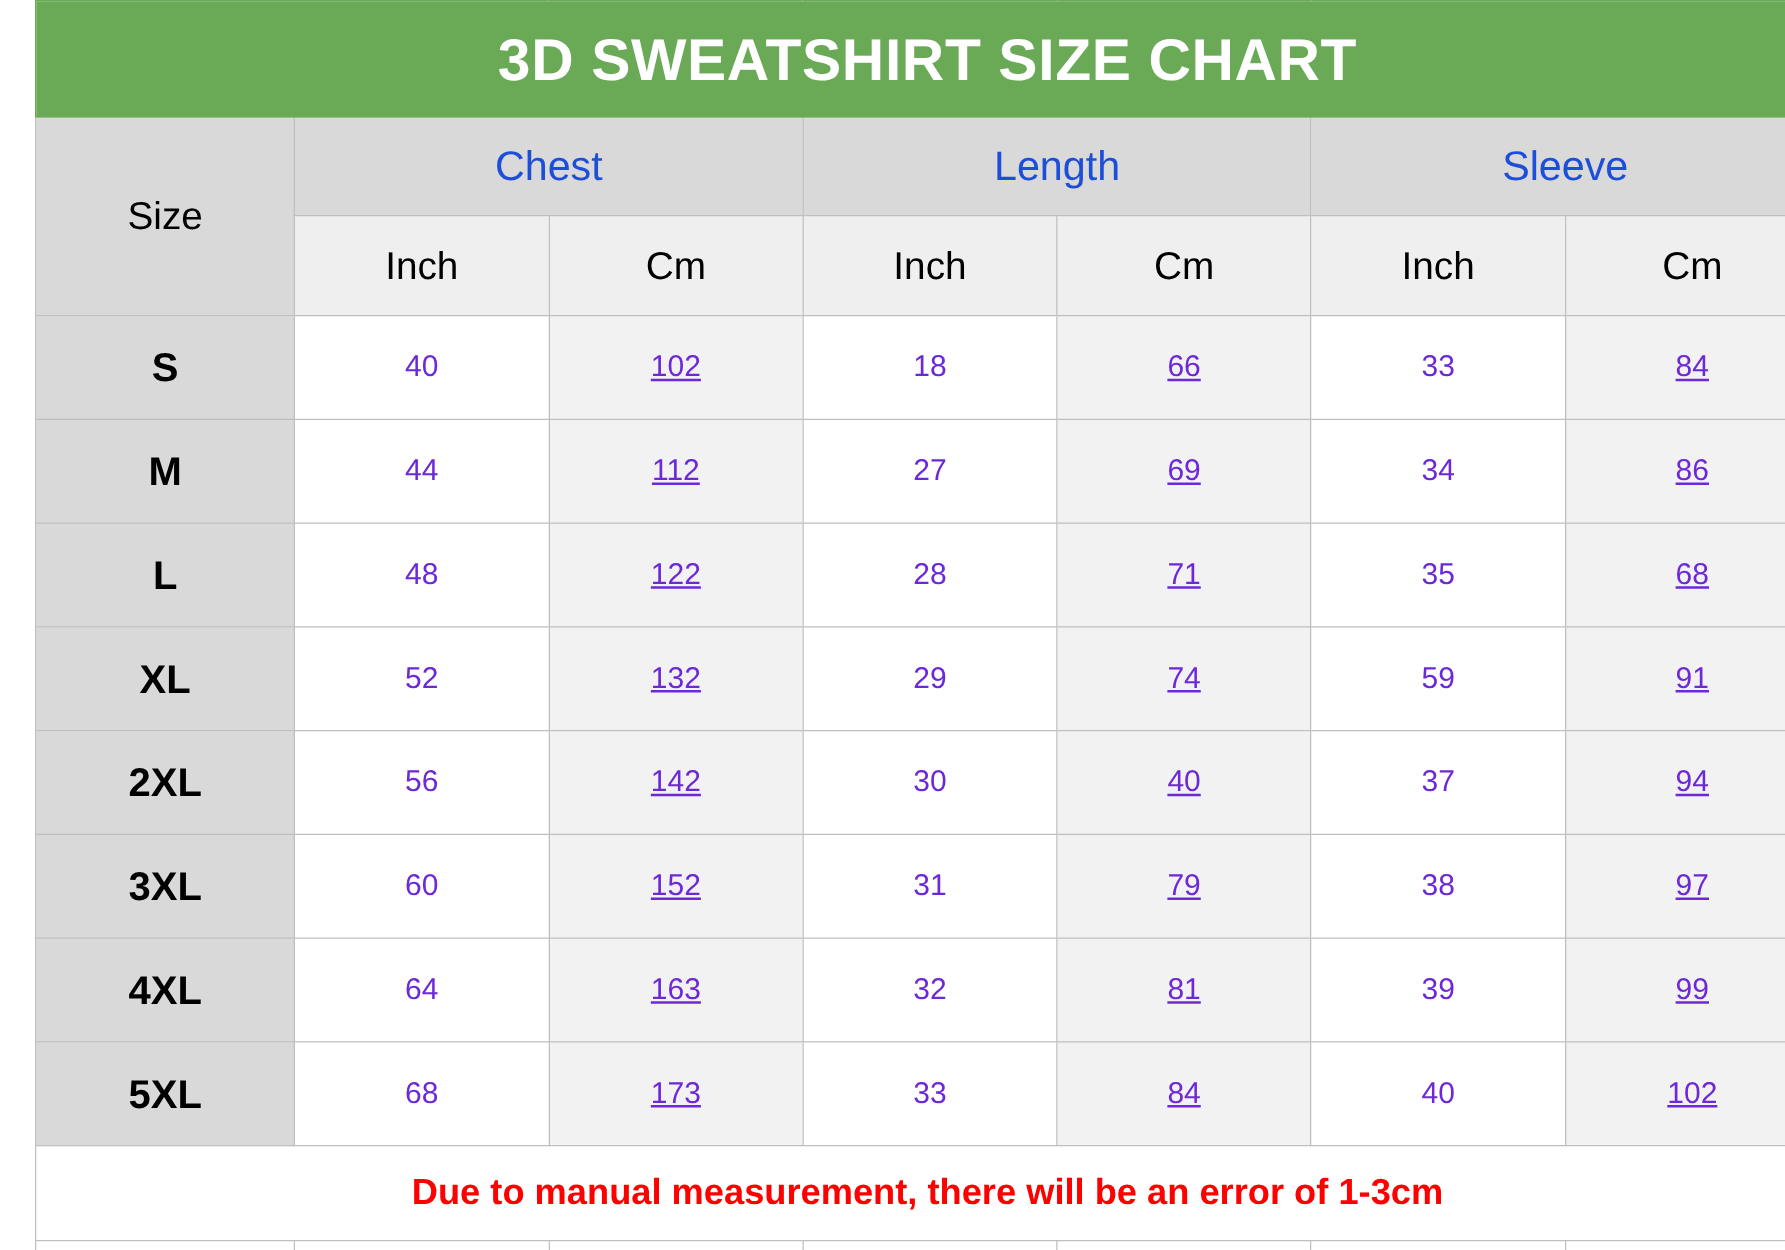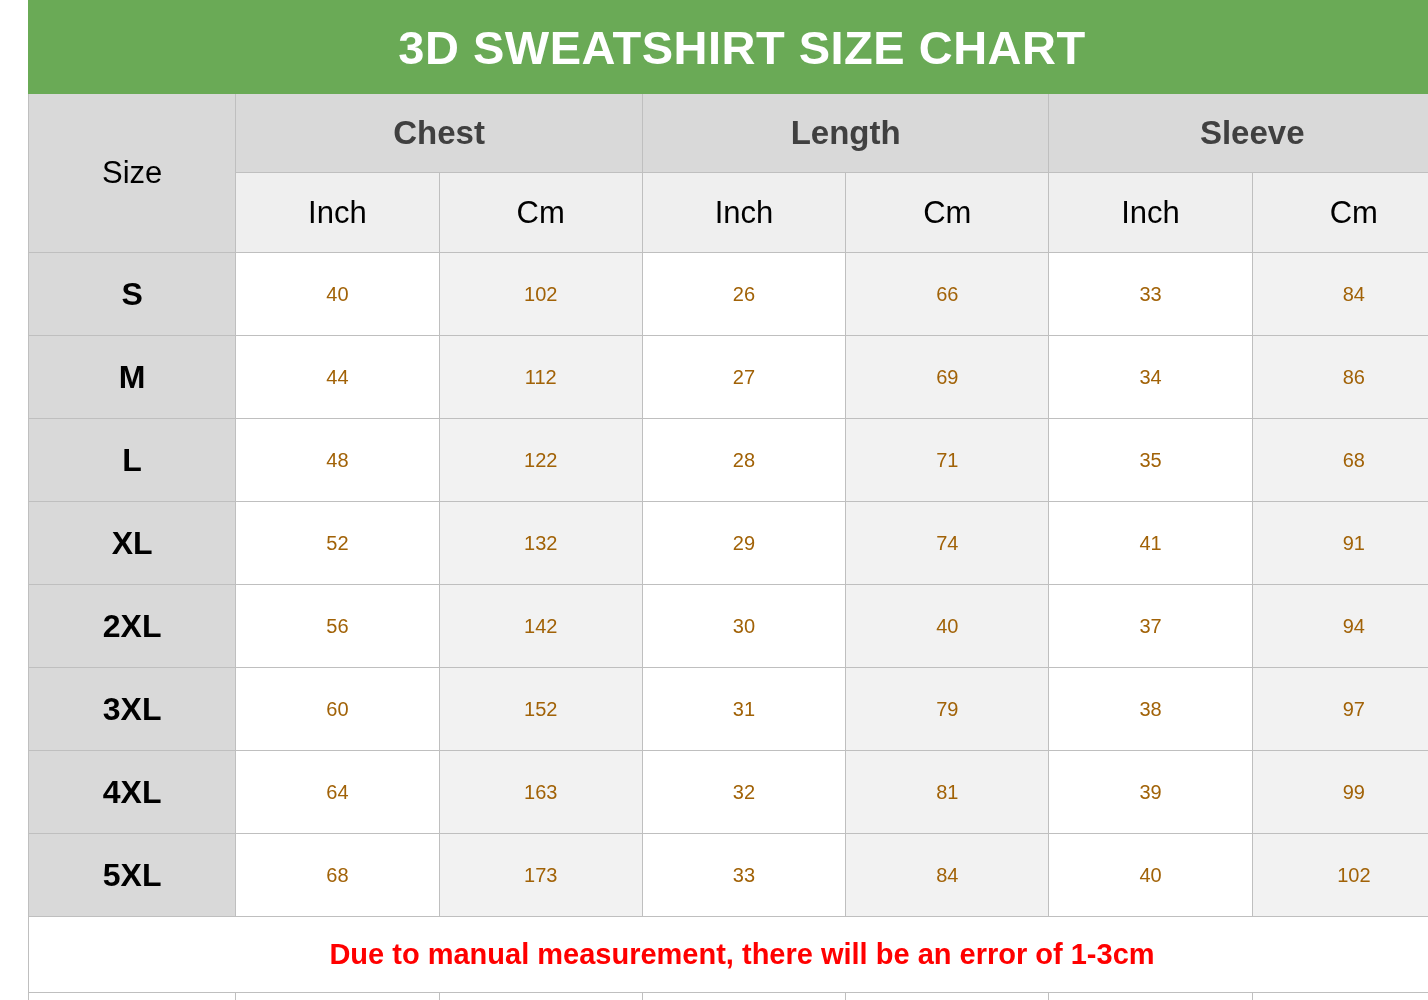--- a/index.html
+++ b/index.html
@@ -36,22 +36,22 @@
     color: #ffffff;
     font-size: 47px;
     font-weight: bold;
     height: 92px;
     letter-spacing: 0.5px;
     border: 1px solid #6aaa56 !important;
   }
   .grp-head {
     background: #d9d9d9;
     font-size: 33px;
-    font-weight: bold;
-    color: #404040;
+    font-weight: normal;
+    color: #1d4ed8;
     height: 78px;
   }
   .size-head {
     background: #d9d9d9;
     font-size: 31px;
     font-weight: normal;
     color: #000000;
   }
   .unit-head {
     background: #efefef;
@@ -61,26 +61,27 @@
     height: 79px;
   }
   .row-size {
     background: #d9d9d9;
     font-size: 32px;
     font-weight: bold;
     color: #000000;
     height: 82px;
   }
   .cell {
-    font-size: 20px;
-    color: #a16207;
+    font-size: 24px;
+    color: #6d28d9;
     background: #ffffff;
   }
   .cell.alt {
     background: #f2f2f2;
+    text-decoration: underline;
   }
   .note-cell {
     color: #ff0000;
     font-size: 29px;
     font-weight: bold;
     height: 75px;
     background: #ffffff;
   }
   .tail-row td {
     height: 32px;
@@ -120,21 +121,21 @@
         <td class="unit-head">Inch</td>
         <td class="unit-head">Cm</td>
         <td class="unit-head">Inch</td>
         <td class="unit-head">Cm</td>
       </tr>
 
       <tr>
         <td class="row-size">S</td>
         <td class="cell">40</td>
         <td class="cell alt">102</td>
-        <td class="cell">26</td>
+        <td class="cell">18</td>
         <td class="cell alt">66</td>
         <td class="cell">33</td>
         <td class="cell alt">84</td>
       </tr>
       <tr>
         <td class="row-size">M</td>
         <td class="cell">44</td>
         <td class="cell alt">112</td>
         <td class="cell">27</td>
         <td class="cell alt">69</td>
@@ -149,21 +150,21 @@
         <td class="cell alt">71</td>
         <td class="cell">35</td>
         <td class="cell alt">68</td>
       </tr>
       <tr>
         <td class="row-size">XL</td>
         <td class="cell">52</td>
         <td class="cell alt">132</td>
         <td class="cell">29</td>
         <td class="cell alt">74</td>
-        <td class="cell">41</td>
+        <td class="cell">59</td>
         <td class="cell alt">91</td>
       </tr>
       <tr>
         <td class="row-size">2XL</td>
         <td class="cell">56</td>
         <td class="cell alt">142</td>
         <td class="cell">30</td>
         <td class="cell alt">40</td>
         <td class="cell">37</td>
         <td class="cell alt">94</td>

